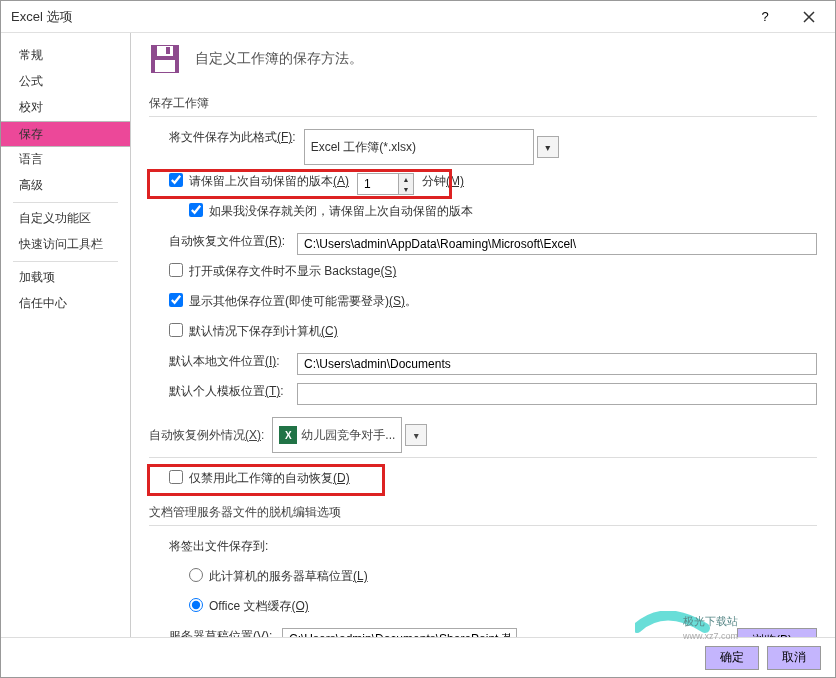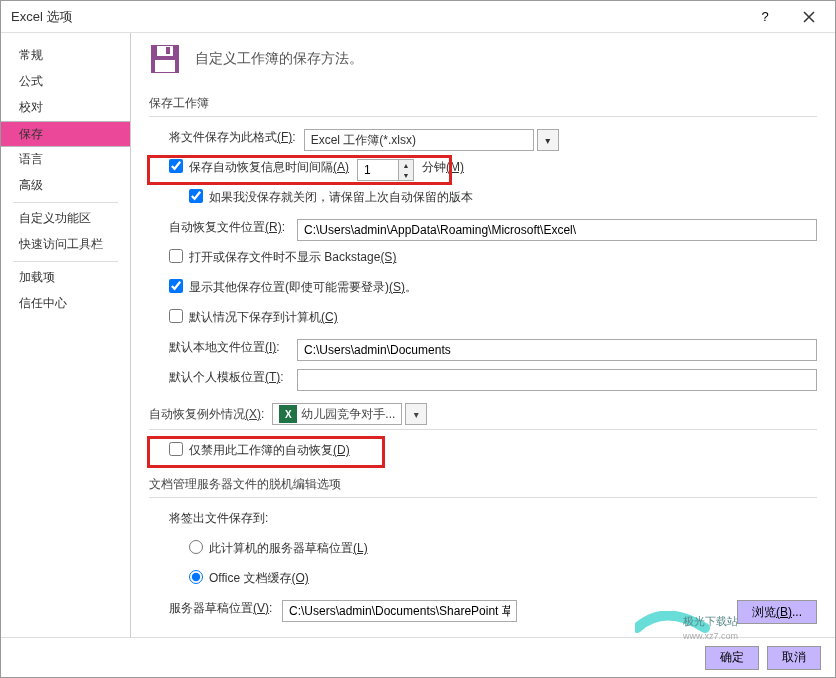--- a/index.html
+++ b/index.html
@@ -16,21 +16,21 @@
 .main { flex: 1; overflow-y: auto; padding: 10px 18px 0 18px; position: relative; }
 .header-row { display: flex; align-items: center; gap: 14px; margin-bottom: 16px; }
 .save-icon { width: 32px; height: 32px; }
 .header-text { font-size: 14px; color: #555; }
 .section-head { font-size: 12px; color: #444; padding: 4px 0; border-bottom: 1px solid #ddd; margin: 8px 0 12px; }
 .row { display: flex; font-size: 12px; color: #333; margin-bottom: 8px; min-height: 22px; }
 .row .label { white-space: nowrap; }
 .row .gap { width: 8px; }
 .text-input { border: 1px solid #aaa; height: 22px; padding: 0 6px; font-size: 12px; flex: 1; }
 .combo { display: flex; align-items: center; }
-.combo-text { border: 1px solid #aaa; height: 22px; padding: 0 6px; min-width: 230px; display: flex; align-items: center; font-size: 12px; }
+.combo-text { border: 1px solid #aaa; height: 36px; padding: 0 6px; min-width: 230px; display: flex; align-items: center; font-size: 12px; }
 .combo-btn { width: 22px; height: 22px; border: 1px solid #aaa; display: flex; align-items: center; justify-content: center; background: #f4f4f4; margin-left: 3px; font-size: 10px; cursor: pointer; }
 .spinner { display: flex; align-items: center; border: 1px solid #aaa; height: 22px; }
 .spinner input { border: none; width: 40px; height: 20px; padding: 0 6px; font-size: 12px; text-align: left; }
 .spinner .spin-btns { display: flex; flex-direction: column; border-left: 1px solid #aaa; }
 .spinner .sp { width: 14px; height: 10px; display: flex; align-items: center; justify-content: center; font-size: 7px; cursor: pointer; background: #f0f0f0; }
 input[type=checkbox], input[type=radio] { width: 14px; height: 14px; margin-right: 6px; cursor: pointer; }
 .indent1 { margin-left: 20px; }
 .indent2 { margin-left: 40px; margin-top: 6px; }
 .redbox1 { position: absolute; border: 3px solid #d22; pointer-events: none; }
 .app-icon { width: 18px; height: 18px; background: #217346; color: #fff; display: flex; align-items: center; justify-content: center; font-size: 10px; font-weight: bold; margin-right: 4px; }
@@ -90,21 +90,21 @@
         <div class="combo">
           <div class="combo-text">Excel 工作簿(*.xlsx)</div>
           <div class="combo-btn">▾</div>
         </div>
       </div>
 
       <div style="position:relative;">
         <div class="redbox1" style="left:-2px; top:-4px; width:305px; height:30px;"></div>
         <label class="row indent1">
           <input type="checkbox" checked="" style="">
-          <span class="label"><span>保存自动恢复信息时间间隔</span><u>(A)</u></span>
+          <span class="label"><span>请保留上次自动保留的版本</span><u>(A)</u></span>
           <span class="gap"></span>
           <span class="spinner">
             <input type="text" value="1" style="">
             <span class="spin-btns">
               <span class="sp">▲</span>
               <span class="sp">▼</span>
             </span>
           </span>
           <span class="gap"></span>
           <span class="label"><span>分钟</span><u>(M)</u></span>

